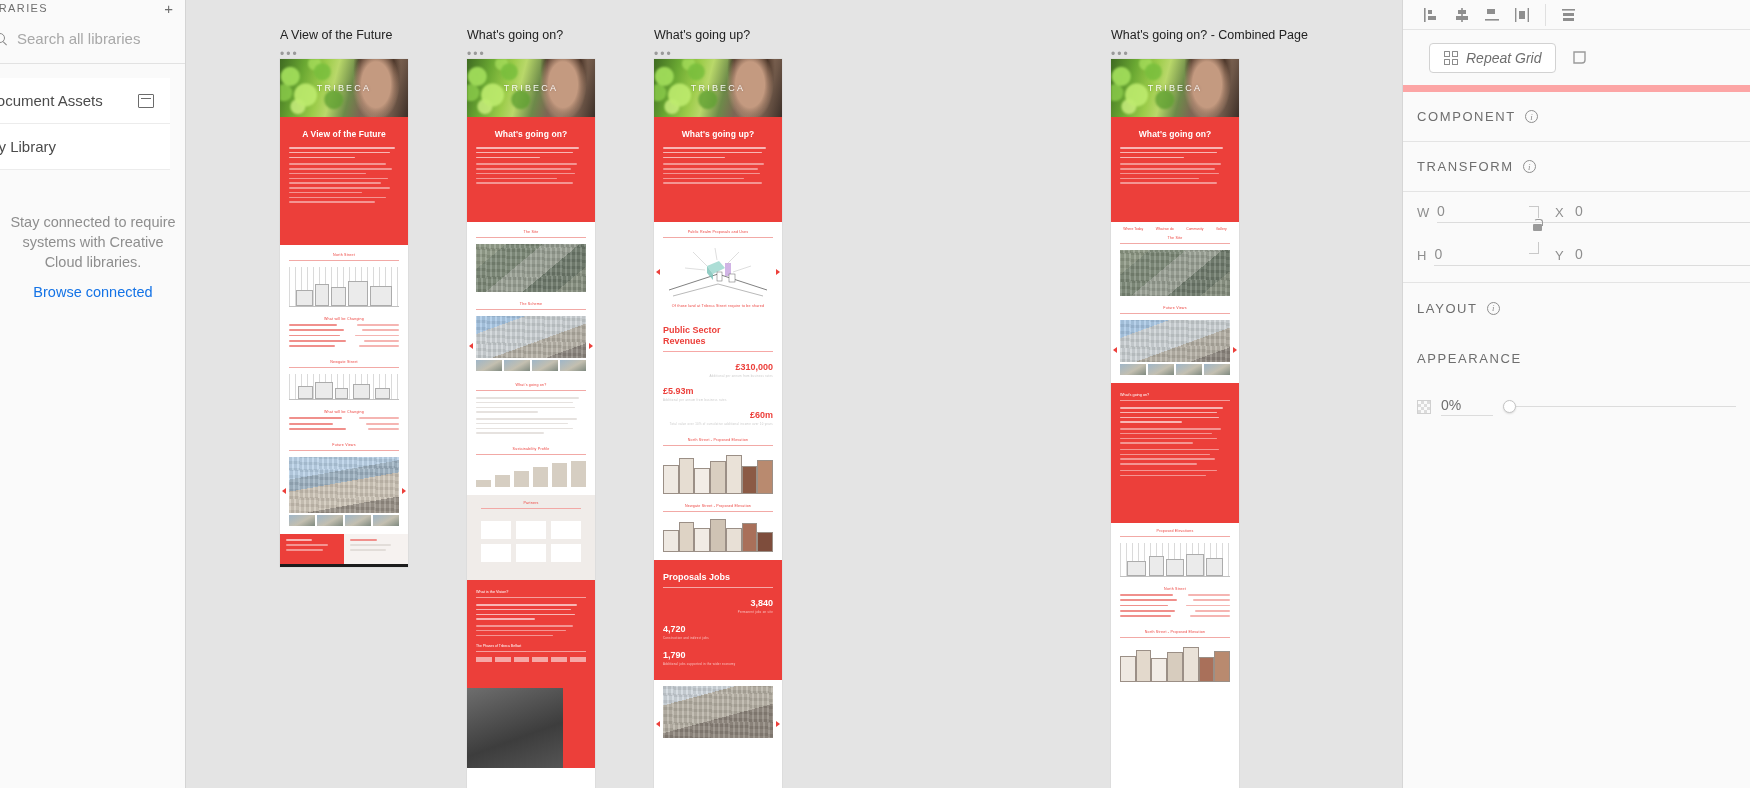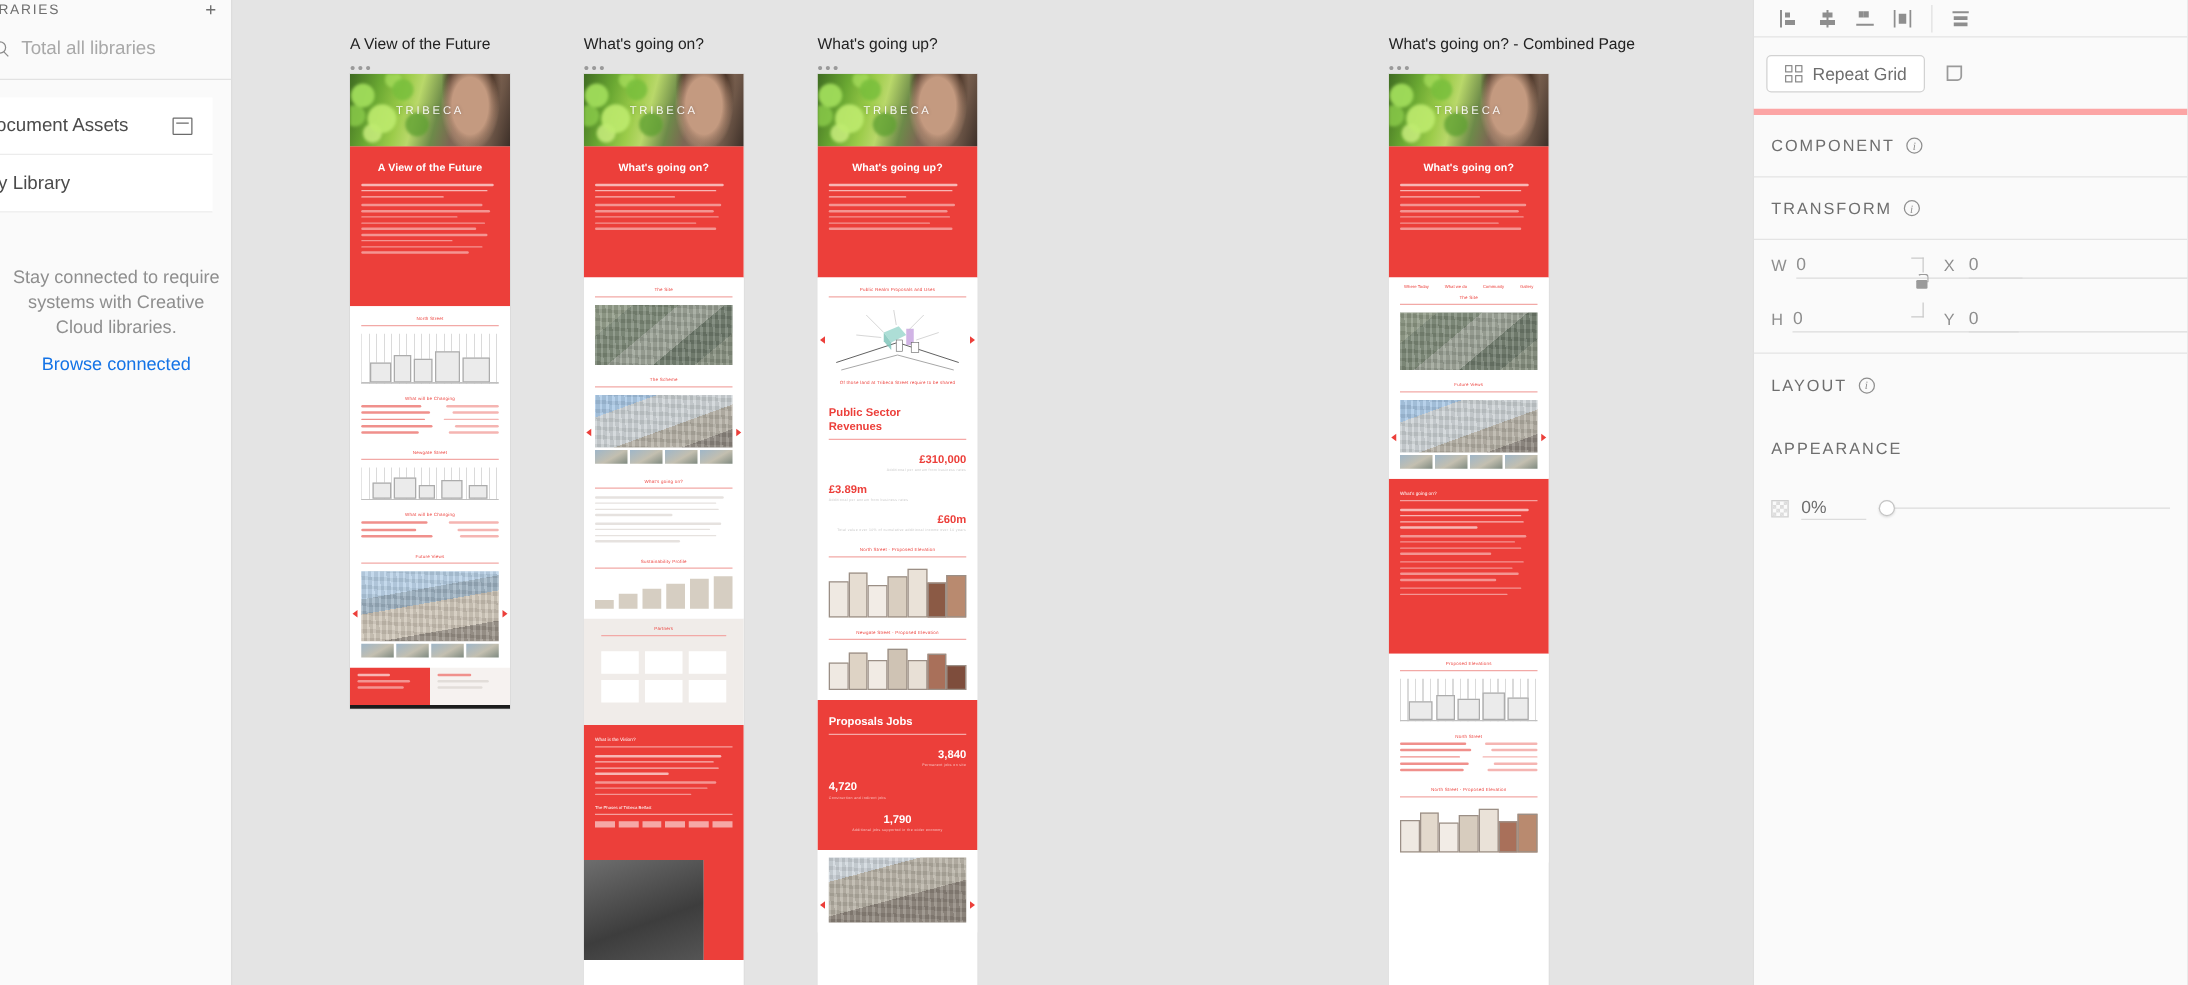--- a/index.html
+++ b/index.html
@@ -238,21 +238,21 @@
     border-bottom: 1px solid #e4e4e4; padding-left: 14px;
   }
   .align-ico {
     width: 30px; height: 24px; position: relative; cursor: pointer;
     display: flex; align-items: center; justify-content: center;
   }
   .align-ico svg { display: block; }
   .rp-sep-v { width: 1px; height: 22px; background: #e0e0e0; margin: 0 8px; }
   .rp-repeat {
     height: 62px; display: flex; align-items: center;
-    border-bottom: 5px solid #fca5a5; padding: 0 10px; gap: 10px;
+    border-bottom: 7px solid #fca5a5; padding: 0 26px; gap: 10px; font-style: italic;
   }
   .btn-repeat {
     height: 30px; border: 1px solid #d2d2d2; border-radius: 4px;
     background: #fff; display: flex; align-items: center; gap: 8px;
     padding: 0 14px; font-size: 14px; color: #6e6e6e; cursor: pointer;
     flex: 0 0 auto;
   }
   .grid-ico {
     width: 14px; height: 14px; display: grid;
     grid-template-columns: 1fr 1fr; grid-template-rows: 1fr 1fr; gap: 2px;
@@ -329,21 +329,21 @@
 <div class="app">
 
   <aside class="left-panel">
     <div class="lp-header">
       <span class="lp-title">LIBRARIES</span>
       <span class="lp-plus">+</span>
     </div>
 
     <div class="lp-search">
       <span class="search-icon"></span>
-      <span class="search-placeholder">Total all libraries</span>
+      <span class="search-placeholder">Search all libraries</span>
     </div>
 
     <div class="lib-list">
       <div class="lib-row">
         <span class="lbl">Document Assets</span>
         <span class="doc-icon"></span>
       </div>
       <div class="lib-row">
         <span class="lbl">My Library</span>
       </div>
@@ -623,21 +623,21 @@
 
         <div style="padding:6px 9px 10px;background:#fff;">
           <div class="stat-label" style="color:#ec3f3a;">Public Sector</div>
           <div class="stat-label" style="color:#ec3f3a;">Revenues</div>
           <div class="stat-rule"></div>
           <div style="margin-top:10px;">
             <div class="stat-num-r">£310,000</div>
             <div class="stat-cap">Additional per annum from business rates</div>
           </div>
           <div style="margin-top:8px;">
-            <div class="stat-num-l">£3.89m</div>
+            <div class="stat-num-l">£5.93m</div>
             <div class="stat-cap" style="text-align:left">Additional per annum from business rates</div>
           </div>
           <div style="margin-top:8px;">
             <div class="stat-num-r">£60m</div>
             <div class="stat-cap">Total value over 10% of cumulative additional income over 10 years</div>
           </div>
         </div>
 
         <div class="sec" style="padding-top:2px;">
           <div class="sec-head">North Street - Proposed Elevation</div>
@@ -671,21 +671,21 @@
           <div class="stat-label">Proposals Jobs</div>
           <div class="stat-rule" style="background:rgba(255,255,255,.55)"></div>
           <div style="margin-top:10px;text-align:right;">
             <div class="stat-num-w">3,840</div>
             <div class="stat-cap-w">Permanent jobs on site</div>
           </div>
           <div style="margin-top:10px;text-align:left;">
             <div class="stat-num-w">4,720</div>
             <div class="stat-cap-w" style="text-align:left">Construction and indirect jobs</div>
           </div>
-          <div style="margin-top:10px;text-align:center;">
+          <div style="margin-top:10px;text-align:left;">
             <div class="stat-num-w">1,790</div>
             <div class="stat-cap-w">Additional jobs supported in the wider economy</div>
           </div>
         </div>
 
         <div class="sec" style="padding-top:6px;position:relative;">
           <div class="photo" style="height:52px;background:linear-gradient(165deg,#cfd6dc 0 24%,#b8b2a6 24% 58%,#8e867c 58% 100%);"></div>
           <span class="arrow left" style="left:2px;top:62%;"></span>
           <span class="arrow right" style="right:2px;top:62%;"></span>
         </div>

